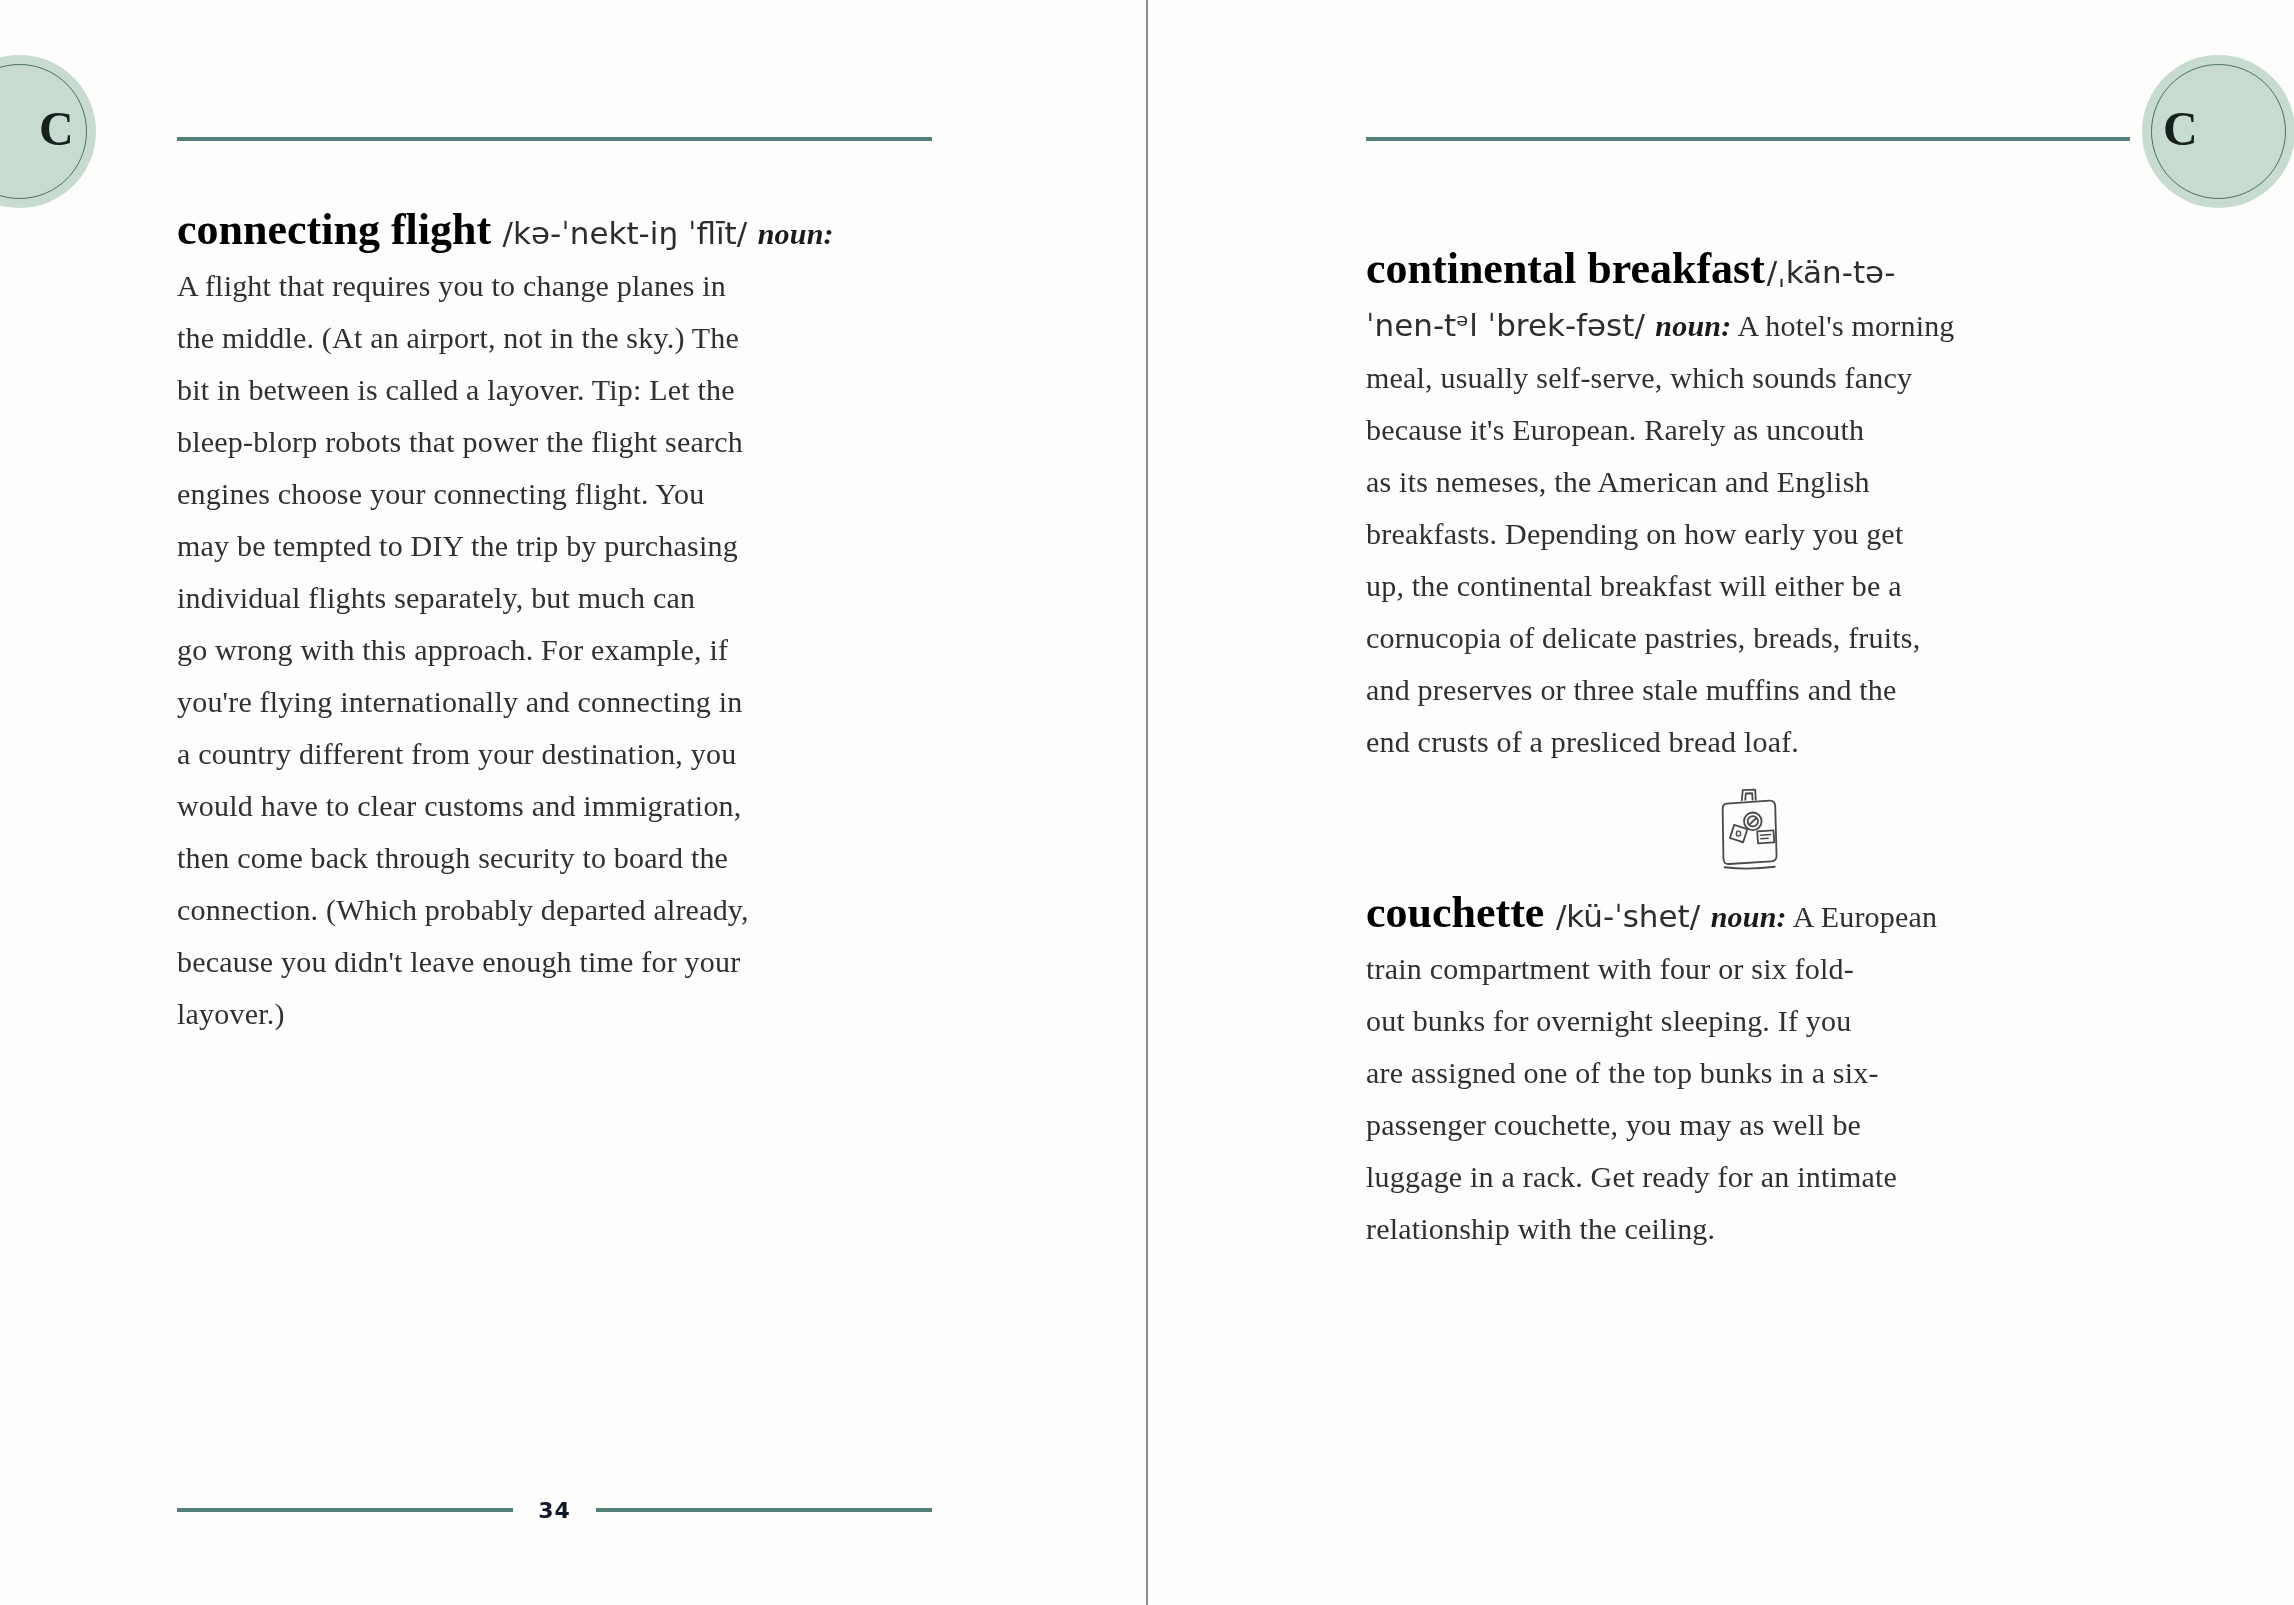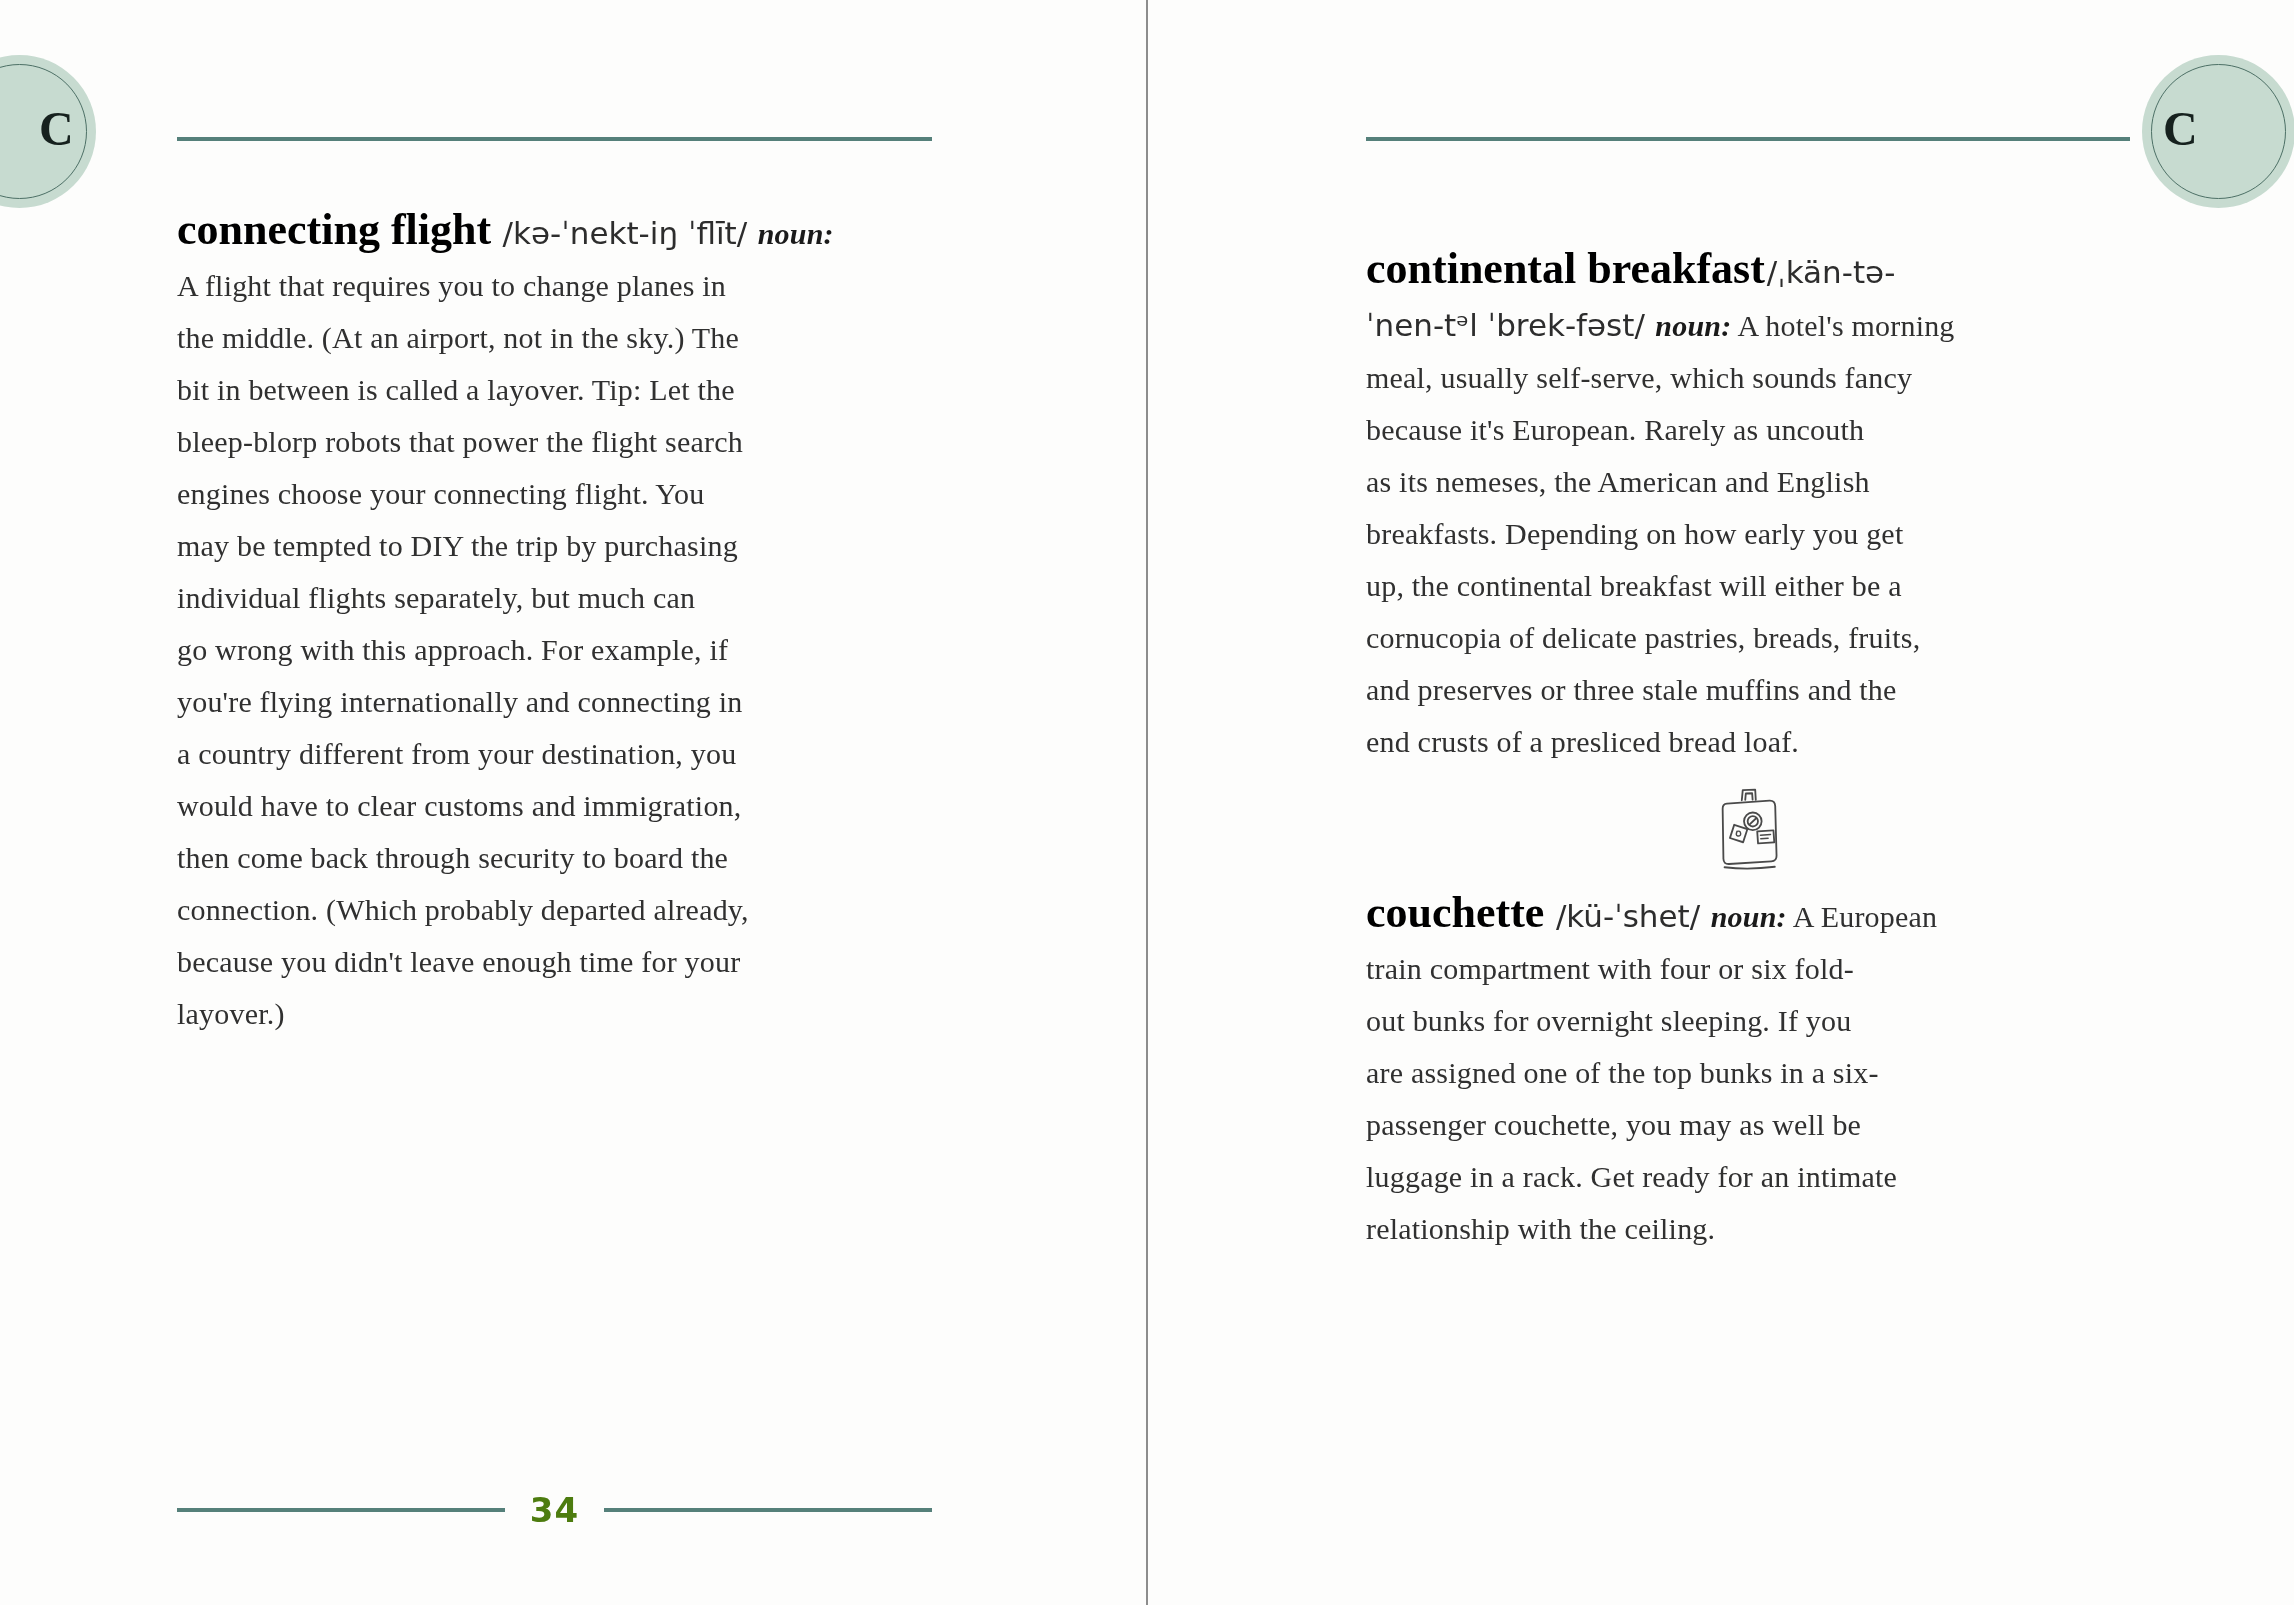--- a/index.html
+++ b/index.html
@@ -70,22 +70,22 @@
   
   .footer{
     position:absolute;top:1487px;height:46px;
     display:flex;align-items:center;
   }
   .page.left .footer{left:177px;width:755px;}
   .page.right .footer{left:218px;width:764px;}
   .footer .frule{flex:1;height:3.8px;background:#55807a;}
   .pagenum{
     padding:0 25px;
-    font-family:"DejaVu Sans",sans-serif;font-weight:700;font-size:34px;
-    color:#4d7c0f;letter-spacing:1px;
+    font-family:"DejaVu Sans",sans-serif;font-weight:700;font-size:22px;
+    color:#0f172a;letter-spacing:1px;
   }
 </style>
 </head>
 <body>
 
 <div class="spread">
 
   <div class="page left">
     <div class="tab">
       <div class="tab-ring"></div>

